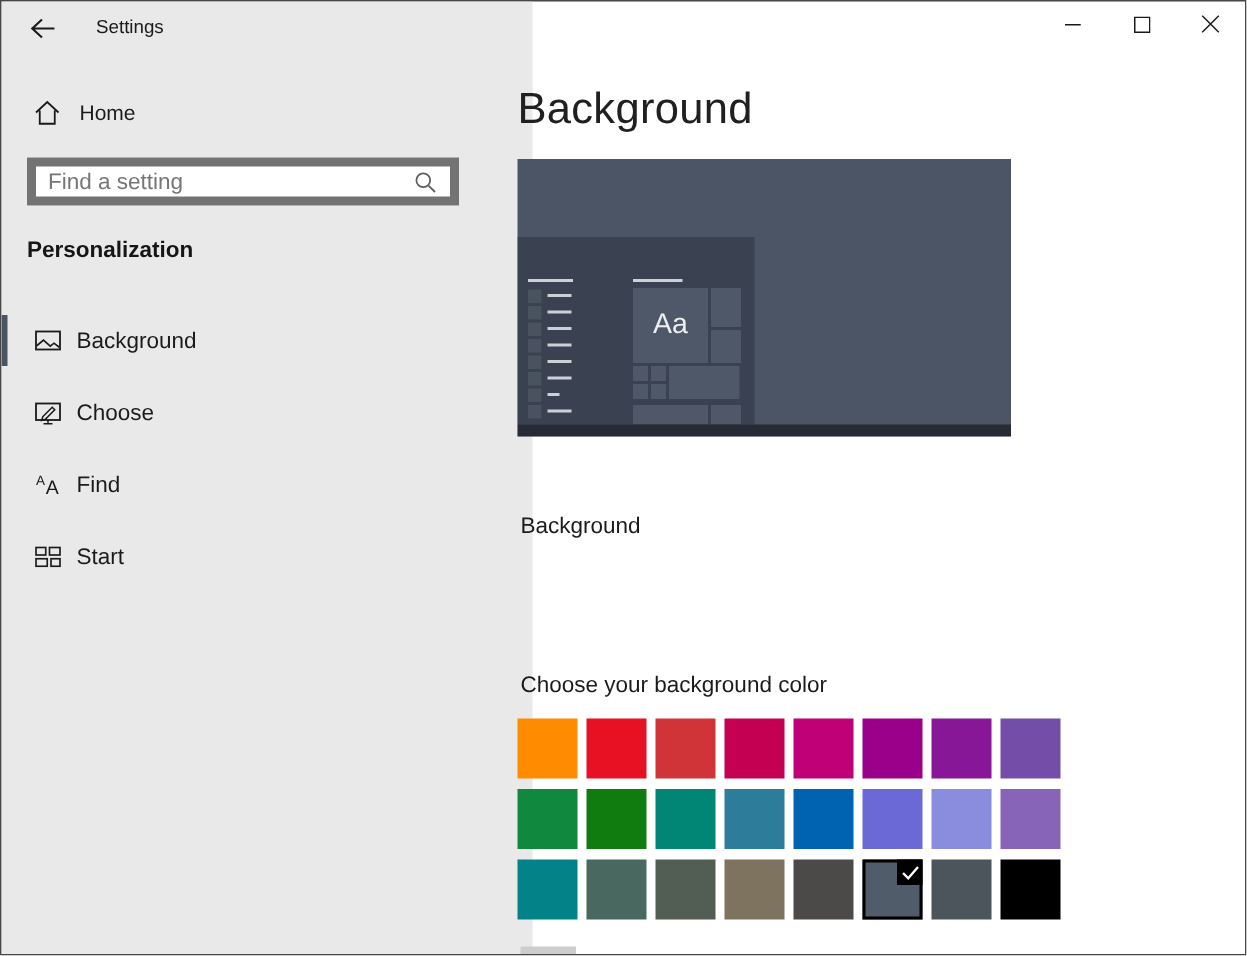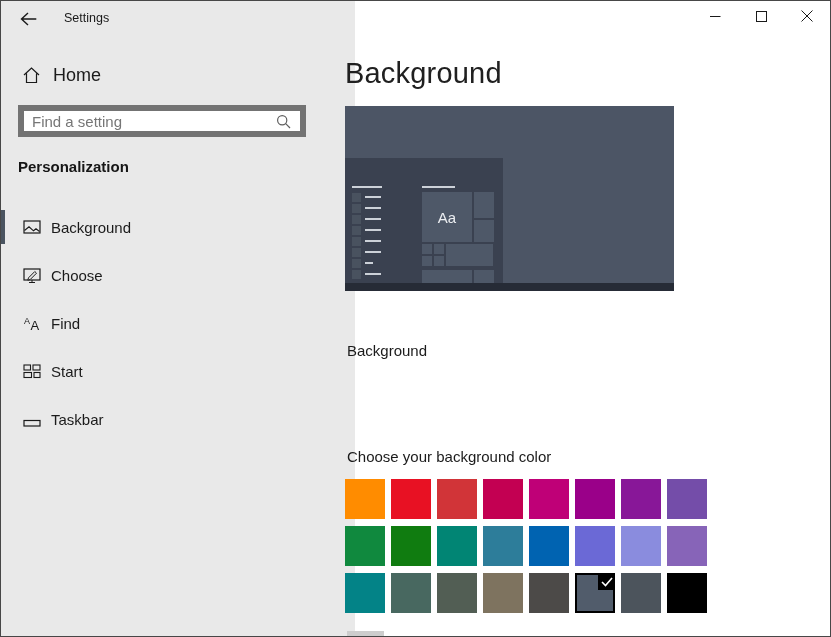--- a/index.html
+++ b/index.html
@@ -22,21 +22,21 @@
     position:absolute;left:12px;top:6px;width:30px;height:24px;
     background:transparent;border:none;padding:0;cursor:pointer;
     display:flex;align-items:center;justify-content:center;
   }
   .app-title{position:absolute;left:63px;top:10px;font-size:12.5px;color:#1a1a1a;}
   .home-row{
     position:absolute;left:0;top:57px;width:100%;height:34px;
     display:flex;align-items:center;cursor:pointer;
   }
   .home-row .icon{margin-left:22px;display:flex;}
-  .home-label{margin-left:13px;font-size:18px;}
+  .home-label{margin-left:13px;font-size:14px;}
   .search-box{
     position:absolute;left:17px;top:104px;width:288px;height:32px;
     box-sizing:border-box;border:6px solid #737373;background:#fff;
     display:flex;align-items:center;
   }
   .search-box input{
     flex:1;min-width:0;border:none;outline:none;background:transparent;
     font-family:inherit;font-size:15px;color:#1b1b1b;padding:0 4px 0 8px;
   }
   .search-box input::placeholder{color:#767676;opacity:1;}
@@ -69,21 +69,21 @@
   .p-taskbar{position:absolute;left:0;bottom:0;width:100%;height:8px;background:var(--ptaskbar,#262b36);}
   .applist-header{position:absolute;left:7px;top:28px;width:30px;height:2px;background:#ccd1d8;}
   .tiles-header{position:absolute;left:77px;top:28px;width:33px;height:2px;background:#ccd1d8;}
   .app-list{position:absolute;left:7px;top:34px;}
   .app-row{display:flex;align-items:center;height:10px;margin-bottom:1px;}
   .app-sq{width:9px;height:9px;background:#49525f;}
   .app-ln{width:16px;height:2px;background:#ccd1d8;margin-left:4px;}
   .app-ln.short{width:8px;}
   .tile{position:absolute;background:var(--tile,#4e5868);}
   .tile-large{left:77px;top:34px;width:50px;height:50px;display:flex;align-items:center;justify-content:center;
-    color:#eceef1;font-size:15px;}
+    color:#eceef1;font-size:19px;}
   .tile-r1{left:129px;top:34px;width:20px;height:26px;}
   .tile-r2{left:129px;top:62px;width:20px;height:22px;}
   .tile-s1{left:77px;top:86px;width:10px;height:10px;}
   .tile-s2{left:89px;top:86px;width:10px;height:10px;}
   .tile-s3{left:77px;top:98px;width:10px;height:10px;}
   .tile-s4{left:89px;top:98px;width:10px;height:10px;}
   .tile-m{left:101px;top:86px;width:47px;height:22px;}
   .tile-b1{left:77px;top:112px;width:50px;height:13px;}
   .tile-b2{left:129px;top:112px;width:20px;height:13px;}
   .bg-label{position:absolute;left:346px;top:341px;font-size:15px;}
@@ -179,28 +179,20 @@
             <svg width="18" height="18" viewBox="0 0 18 18">
               <g fill="none" stroke="#1a1a1a" stroke-width="1.1">
                 <rect x="1" y="3" width="6.5" height="5"></rect>
                 <rect x="10" y="3" width="7" height="5"></rect>
                 <rect x="1" y="10.5" width="7.5" height="5"></rect>
                 <rect x="11" y="10.5" width="6" height="5"></rect>
               </g>
             </svg>
           </span>
           <span class="nav-label">Start</span>
-        </div>
-        <div class="nav-item">
-          <span class="icon">
-            <svg width="18" height="18" viewBox="0 0 18 18">
-              <rect x="1" y="10.5" width="16" height="5.5" fill="none" stroke="#1a1a1a" stroke-width="1.2"></rect>
-            </svg>
-          </span>
-          <span class="nav-label">Taskbar</span>
         </div>
       </nav>
   </aside>
 
   <div class="titlebar-controls">
     <button class="ctrl">
       <span style="display:flex;">
         <svg width="11" height="11" viewBox="0 0 11 11">
             <path d="M0 5.5 H10.5" stroke="#1a1a1a" stroke-width="1"></path>
           </svg>

